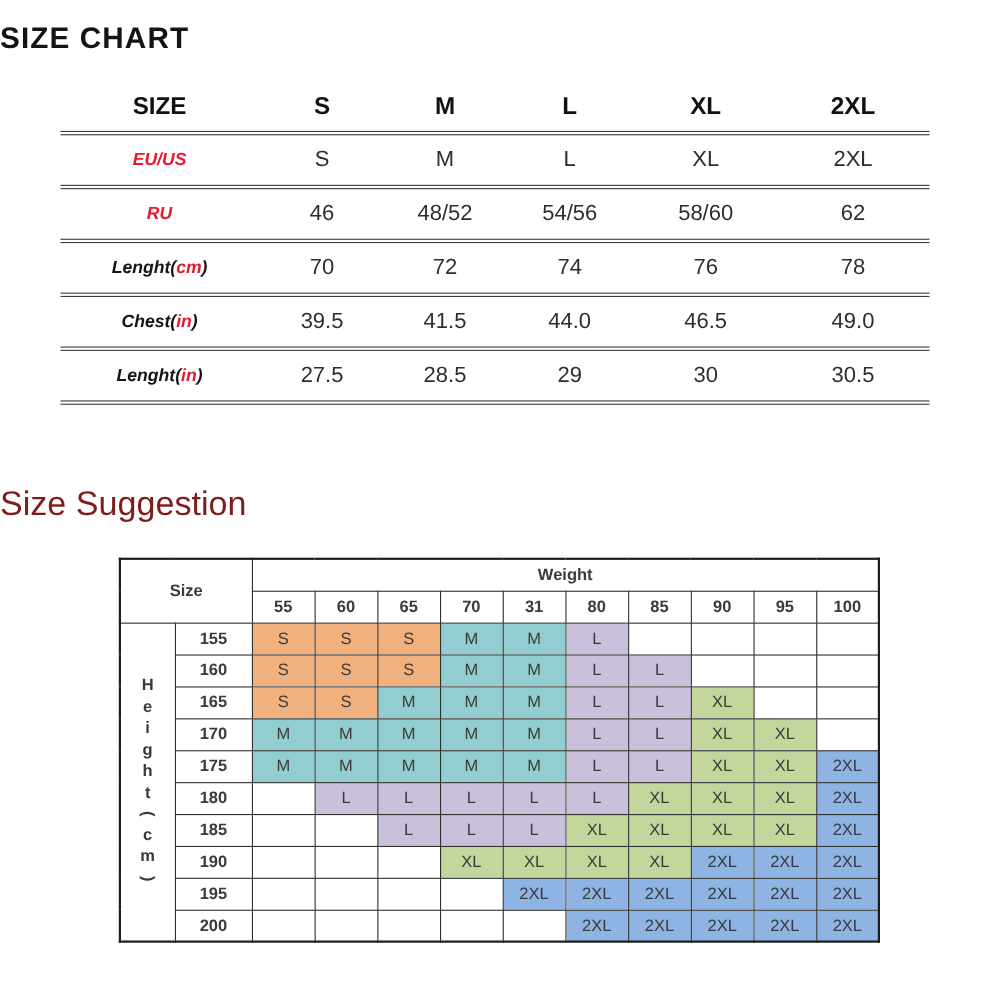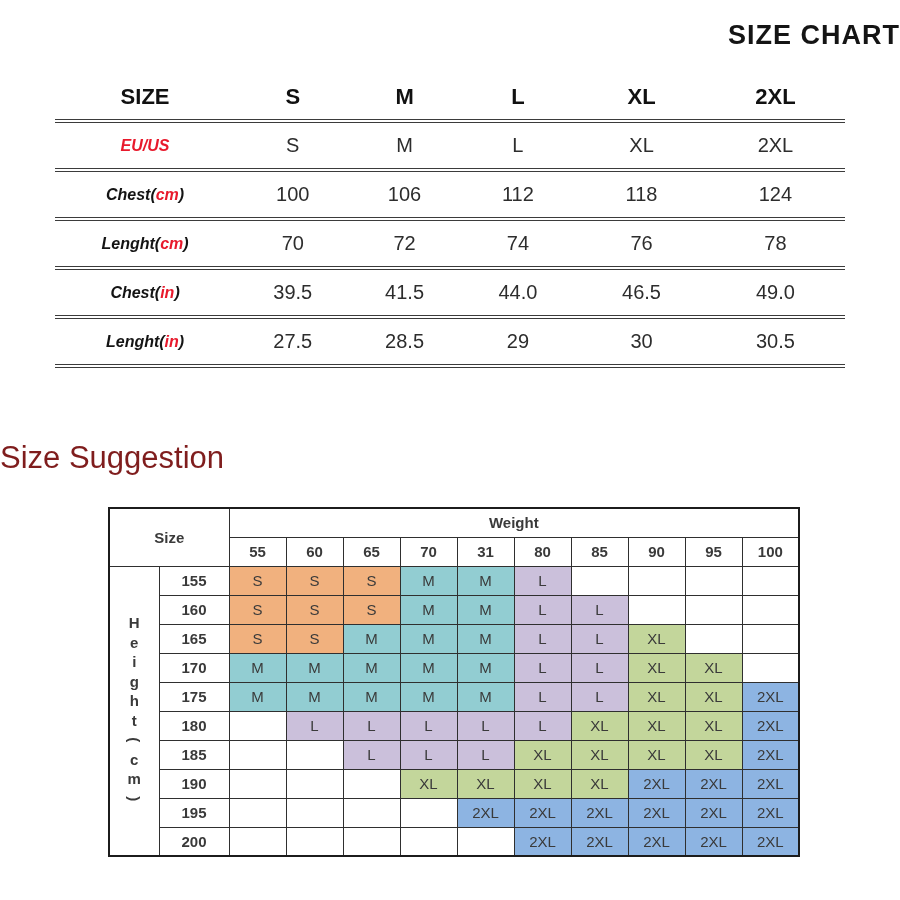--- a/index.html
+++ b/index.html
@@ -3,21 +3,21 @@
 <meta charset="utf-8">
 <style>
   * { box-sizing: border-box; }
   html, body { margin: 0; padding: 0; background: #ffffff; }
   .page {
     position: relative; width: 900px; height: 900px; background: #ffffff;
     font-family: "Liberation Sans", sans-serif; overflow: hidden;
   }
   .main-title {
     position: absolute; top: 20px; left: 0; width: 100%;
-    text-align: right; font-size: 27px; font-weight: 700;
+    text-align: left; font-size: 27px; font-weight: 700;
     color: #141414; letter-spacing: 1px;
   }
   
   .mt { position: absolute; left: 55px; top: 74px; width: 790px; }
   .mt-row {
     display: flex; align-items: center; height: 49px;
     border-bottom: 4px double var(--table-line, #3b3b3b);
   }
   .mt-cell { text-align: center; font-size: 20px; color: #2d2d2d; white-space: nowrap; }
   .mt-cell:nth-child(1) { width: 22.8%; }
@@ -74,26 +74,26 @@
       </div>
       <div class="mt-row">
         <div class="mt-cell mt-label"><span class="red">EU/US</span></div>
         <div class="mt-cell">S</div>
         <div class="mt-cell">M</div>
         <div class="mt-cell">L</div>
         <div class="mt-cell">XL</div>
         <div class="mt-cell">2XL</div>
       </div>
       <div class="mt-row">
-        <div class="mt-cell mt-label"><span>Chest(</span><span class="red">cm</span><span>)</span></div>
-        <div class="mt-cell">100</div>
-        <div class="mt-cell">106</div>
-        <div class="mt-cell">112</div>
-        <div class="mt-cell">118</div>
-        <div class="mt-cell">124</div>
+        <div class="mt-cell mt-label"><span class="red">RU</span></div>
+        <div class="mt-cell">46</div>
+        <div class="mt-cell">48/52</div>
+        <div class="mt-cell">54/56</div>
+        <div class="mt-cell">58/60</div>
+        <div class="mt-cell">62</div>
       </div>
       <div class="mt-row">
         <div class="mt-cell mt-label"><span>Lenght(</span><span class="red">cm</span><span>)</span></div>
         <div class="mt-cell">70</div>
         <div class="mt-cell">72</div>
         <div class="mt-cell">74</div>
         <div class="mt-cell">76</div>
         <div class="mt-cell">78</div>
       </div>
       <div class="mt-row">

